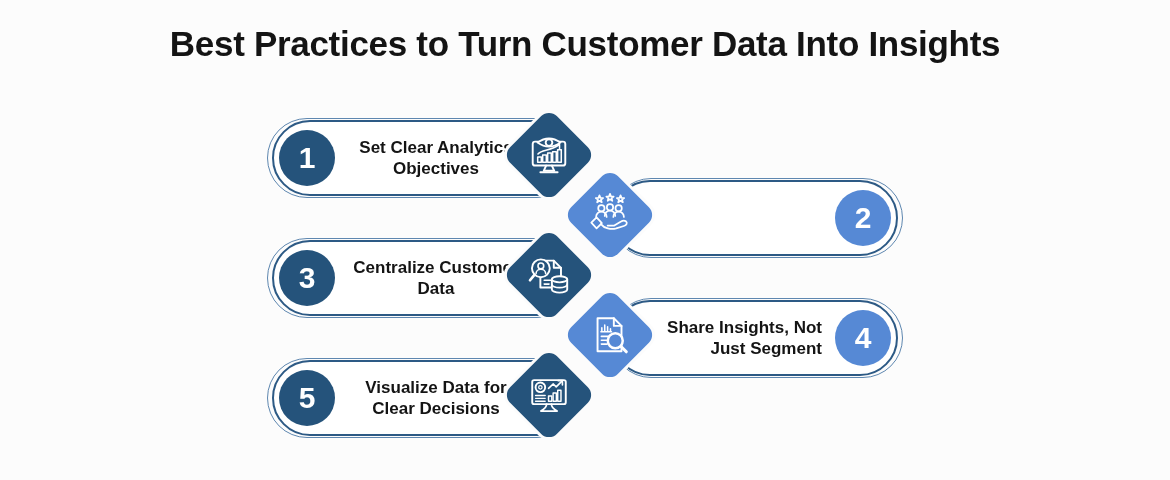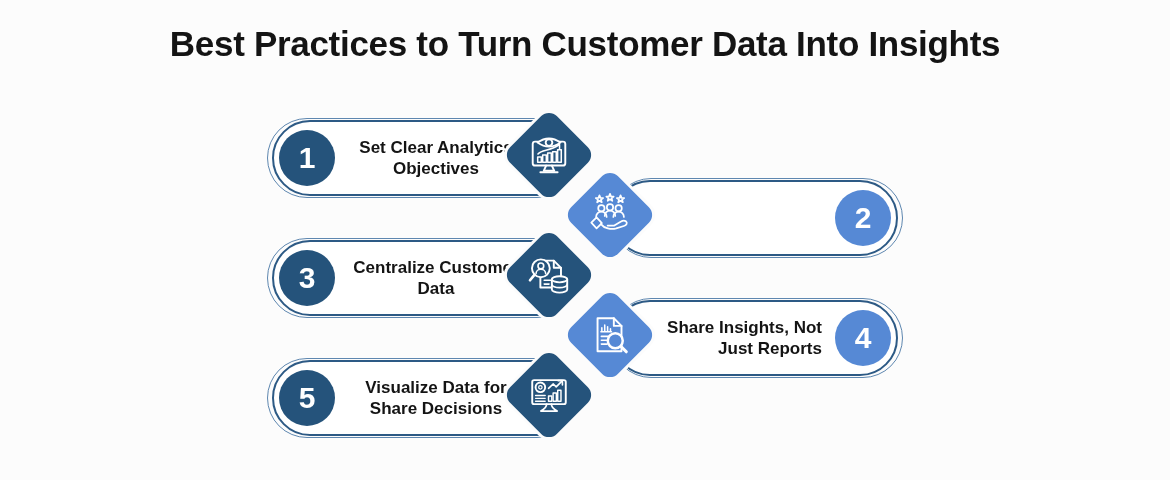--- a/index.html
+++ b/index.html
@@ -82,28 +82,28 @@
     <div class="num-circle dark">
       <span>3</span>
     </div>
     <div class="pill-label">Centralize Customer Data</div>
   </div>
 
   <div class="pill right tone-light" style="top:300px">
     <div class="num-circle light">
       <span>4</span>
     </div>
-    <div class="pill-label">Share Insights, Not Just Reports</div>
+    <div class="pill-label">Share Insights, Not Just Segment</div>
   </div>
 
   <div class="pill left tone-dark" style="top:360px">
     <div class="num-circle dark">
       <span>5</span>
     </div>
-    <div class="pill-label">Visualize Data for Share Decisions</div>
+    <div class="pill-label">Visualize Data for Clear Decisions</div>
   </div>
 
   <div class="diamond dark" style="left:513px;top:119px">
     <span class="icon">
       <svg width="46" height="46" viewBox="0 0 48 48">
         <g class="ic" stroke-width="2">
           <rect x="7" y="10" width="34" height="25" rx="2.5"></rect>
           <path d="M21,35 L18.5,40.5 H29.5 L27,35"></path>
           <path d="M15,42 H33"></path>
           <rect x="12.2" y="26" width="3.8" height="5.5" stroke-width="1.6"></rect>

